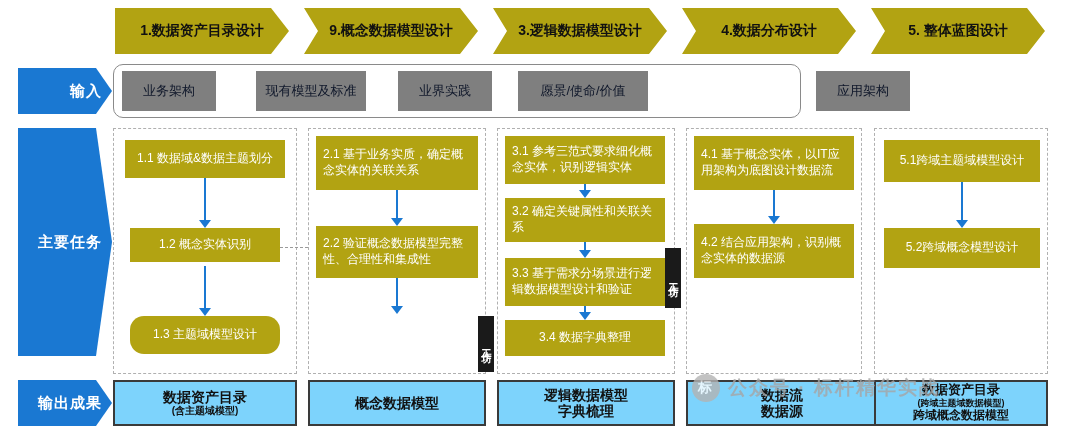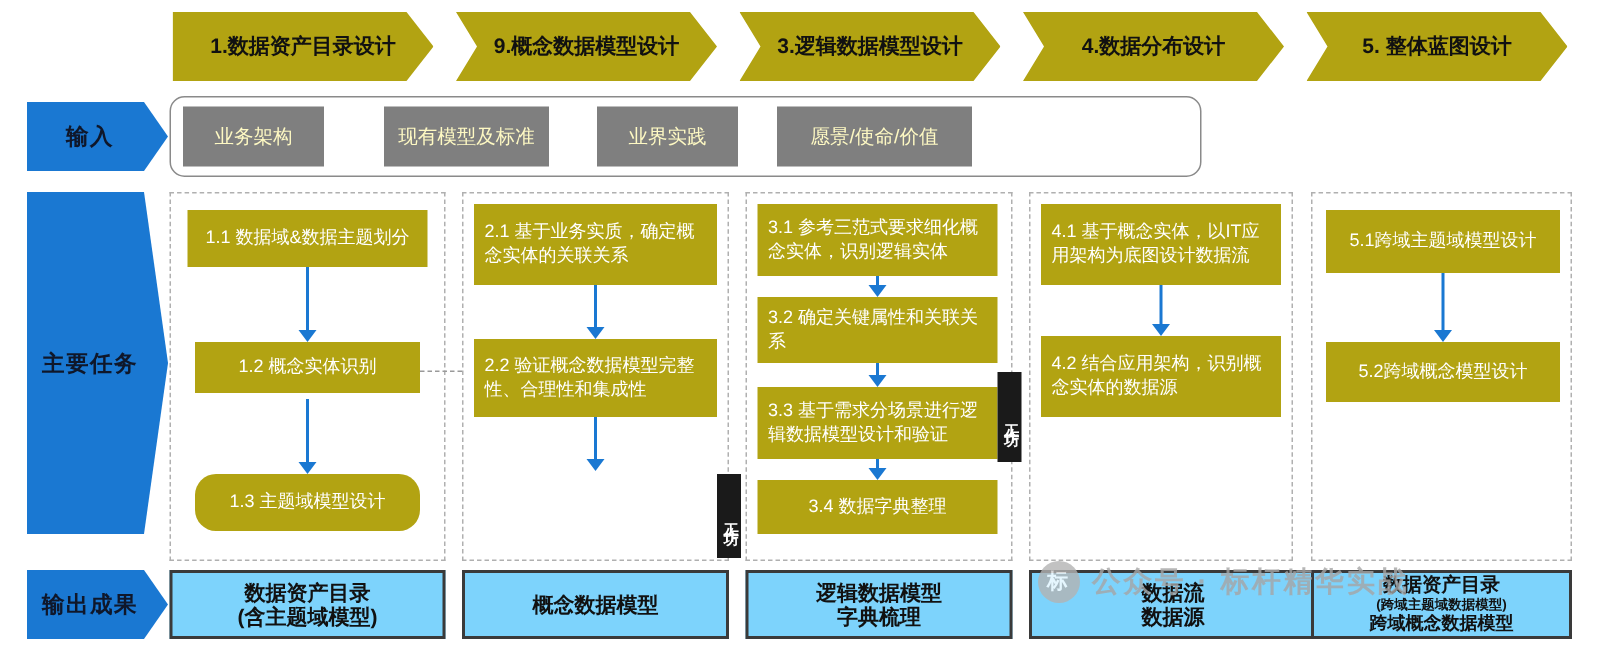--- a/index.html
+++ b/index.html
@@ -11,30 +11,30 @@
   .chev{
     position:absolute;background:#b2a312;color:#111;
     display:flex;align-items:center;justify-content:center;
     font-size:14px;font-weight:bold;text-align:center;
     clip-path:polygon(0 0,calc(100% - 18px) 0,100% 50%,calc(100% - 18px) 100%,0 100%,14px 50%);
     padding:0 14px;box-sizing:border-box;line-height:1.1;
   }
   .chev.first{clip-path:polygon(0 0,calc(100% - 18px) 0,100% 50%,calc(100% - 18px) 100%,0 100%);}
   
   .blue-arrow{
-    position:absolute;background:#1a78d2;color:#0f172a;
-    display:flex;align-items:center;justify-content:center;
+    position:absolute;background:#1a78d2;color:#ffffff;
+    display:flex;align-items:center;justify-content:flex-end;
     font-size:15px;font-weight:bold;letter-spacing:1px;
     clip-path:polygon(0 0,calc(100% - 16px) 0,100% 50%,calc(100% - 16px) 100%,0 100%);
     padding-right:10px;box-sizing:border-box;
   }
   
   .input-wrap{position:absolute;border:1.5px solid #8a8a8a;border-radius:10px;box-sizing:border-box;}
   .gray-box{
-    position:absolute;background:#7f7f7f;color:#fef9c3;
+    position:absolute;background:#7f7f7f;color:#0f172a;
     display:flex;align-items:center;justify-content:center;text-align:left;
     font-size:13px;line-height:1.15;box-sizing:border-box;padding:2px 4px;
   }
   
   .col-dash{position:absolute;border:1.5px dashed #b0b0b0;box-sizing:border-box;background:transparent;}
   .task{
     position:absolute;background:#b2a312;color:#fff;
     display:flex;align-items:center;justify-content:center;text-align:center;
     font-size:12px;line-height:1.3;box-sizing:border-box;padding:3px 7px;
   }
@@ -51,21 +51,21 @@
   .arrow-down .head{width:0;height:0;border-left:6px solid transparent;border-right:6px solid transparent;border-top:8px solid #1a78d2;}
   .dash-line{position:absolute;border-top:1.5px dashed #9a9a9a;height:0;}
   
   .outbox{
     position:absolute;background:#7dd3fc;border:2px solid #3a3a3a;box-sizing:border-box;
     display:flex;flex-direction:column;align-items:center;justify-content:center;
     color:#111;text-align:center;line-height:1.15;
   }
   .outbox .t1{font-size:14px;font-weight:bold;}
   .outbox .t1s{font-size:13px;font-weight:bold;}
-  .outbox .sub{font-size:14px;font-weight:bold;}
+  .outbox .sub{font-size:10px;font-weight:bold;}
   .outbox .sub-s{font-size:9px;font-weight:bold;}
   .outbox .t2{font-size:12px;font-weight:bold;}
   
   .watermark{
     position:absolute;display:flex;align-items:center;gap:8px;z-index:10;opacity:.8;
     color:#a6a6a6;font-size:19px;font-weight:bold;letter-spacing:2px;pointer-events:none;
   }
   .wm-logo{
     width:28px;height:28px;border-radius:50%;background:#b3b3b3;
     display:flex;align-items:center;justify-content:center;color:#fff;font-size:14px;font-weight:bold;
@@ -100,20 +100,21 @@
     </div>
   <div class="blue-arrow" style="left:18px;top:380px;width:94px;height:46px;">
       <span>输出成果</span>
     </div>
 
   <div class="input-wrap" style="left:113px;top:64px;width:688px;height:54px;"></div>
   <div class="gray-box" style="left:122px;top:71px;width:94px;height:40px;">业务架构</div>
   <div class="gray-box" style="left:256px;top:71px;width:110px;height:40px;">现有模型及标准</div>
   <div class="gray-box" style="left:398px;top:71px;width:94px;height:40px;">业界实践</div>
   <div class="gray-box" style="left:518px;top:71px;width:130px;height:40px;">愿景/使命/价值</div>
+  <div class="gray-box" style="left:816px;top:71px;width:94px;height:40px;">应用架构</div>
 
   <div class="col-dash" style="left:113px;top:128px;width:184px;height:246px;"></div>
   <div class="col-dash" style="left:308px;top:128px;width:178px;height:246px;"></div>
   <div class="col-dash" style="left:497px;top:128px;width:178px;height:246px;"></div>
   <div class="col-dash" style="left:686px;top:128px;width:176px;height:246px;"></div>
   <div class="col-dash" style="left:874px;top:128px;width:174px;height:246px;"></div>
 
   <div class="task" style="left:125px;top:140px;width:160px;height:38px;">1.1 数据域&amp;数据主题划分</div>
   <div class="task" style="left:130px;top:228px;width:150px;height:34px;">1.2 概念实体识别</div>
   <div class="task" style="left:130px;top:316px;width:150px;height:38px;border-radius:14px;">1.3 主题域模型设计</div>

